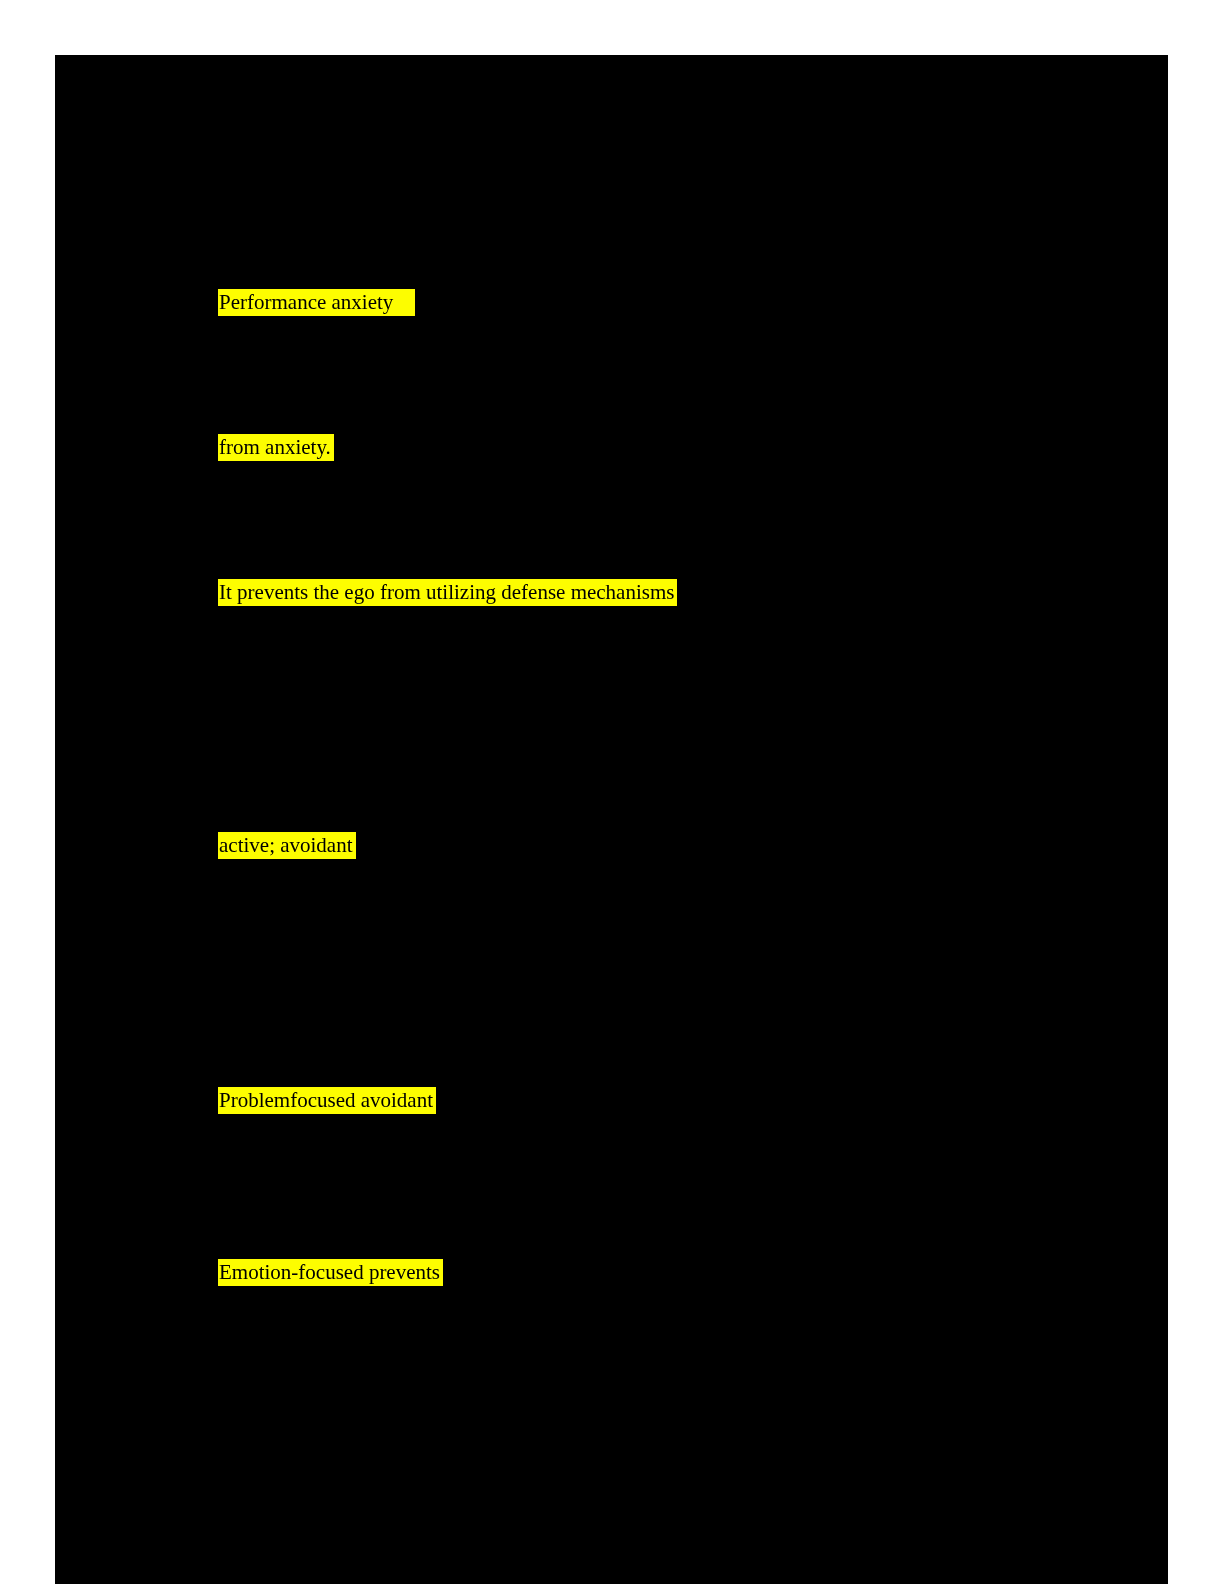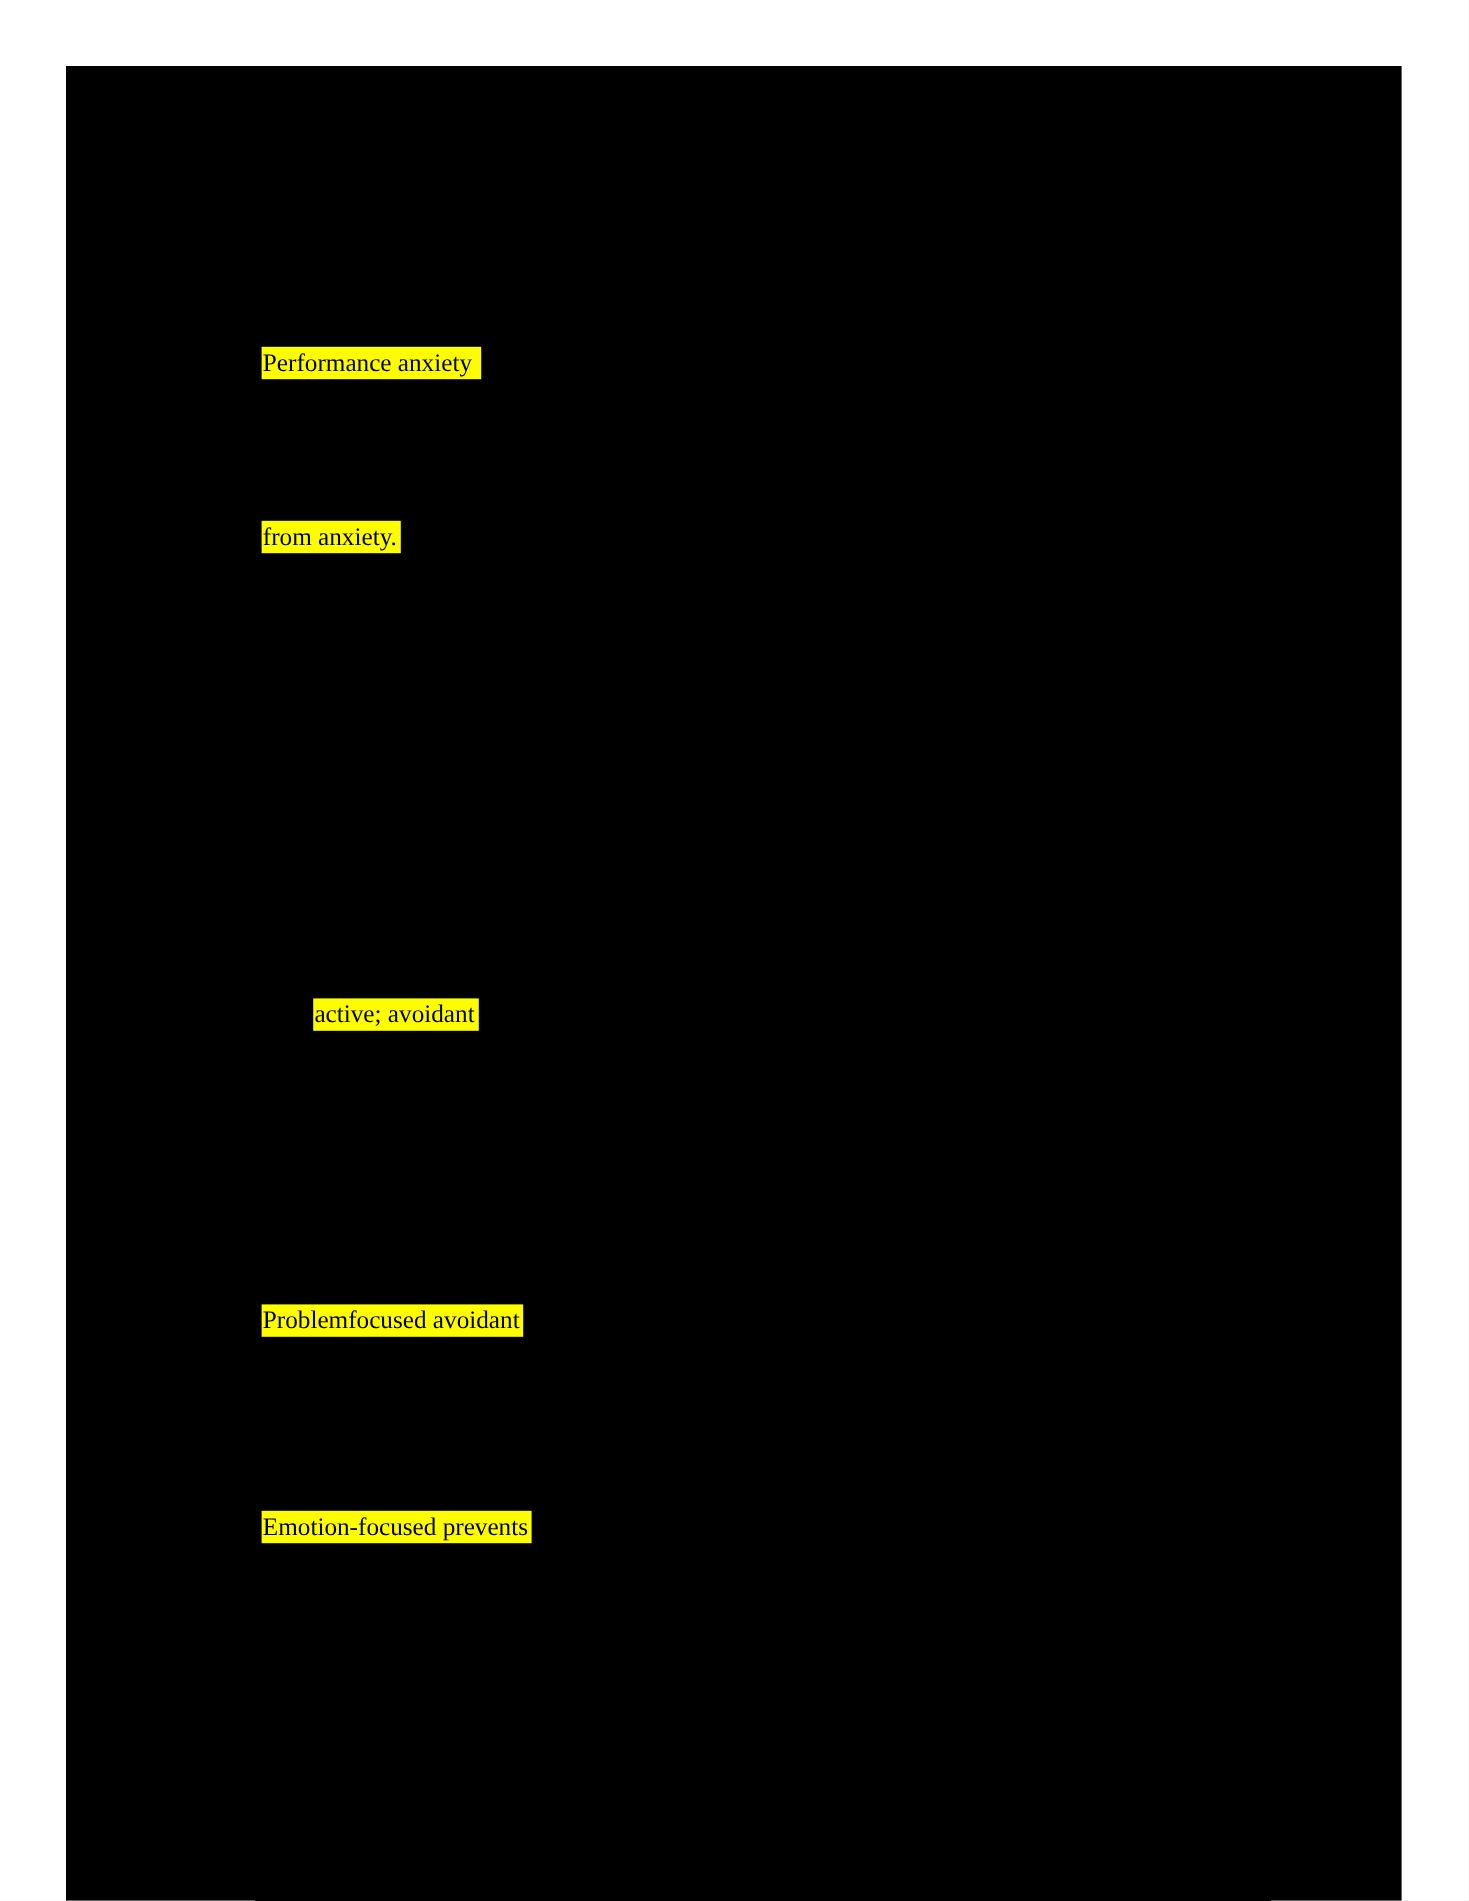--- a/index.html
+++ b/index.html
@@ -33,31 +33,32 @@
     background: #fdfd00;
     color: #000000;
     font-family: "Liberation Serif", serif;
     font-size: 21px;
     line-height: 27px;
     height: 27px;
     padding: 0 3px 0 1px;
     white-space: nowrap;
   }
   
-  .hl-0 { left: 163px; top: 234px; padding-right: 8px; }
+  .hl-0 { left: 163px; top: 234px; padding-right: 22px; }
   .hl-1 { left: 163px; top: 379px; }
   .hl-2 { left: 163px; top: 524px; }
-  .hl-3 { left: 163px; top: 777px; margin-left: 43px; }
+  .hl-3 { left: 163px; top: 777px; }
   .hl-4 { left: 163px; top: 1032px; }
   .hl-5 { left: 163px; top: 1204px; }
 </style>
 </head>
 <body>
 
 <div class="canvas">
   <div class="page">
     <span class="hl hl-0">Performance anxiety</span>
     <span class="hl hl-1">from anxiety.</span>
+    <span class="hl hl-2">It prevents the ego from utilizing defense mechanisms</span>
     <span class="hl hl-3">active; avoidant</span>
     <span class="hl hl-4">Problemfocused avoidant</span>
     <span class="hl hl-5">Emotion-focused prevents</span>
   </div>
 </div>
 
 </body></html>

